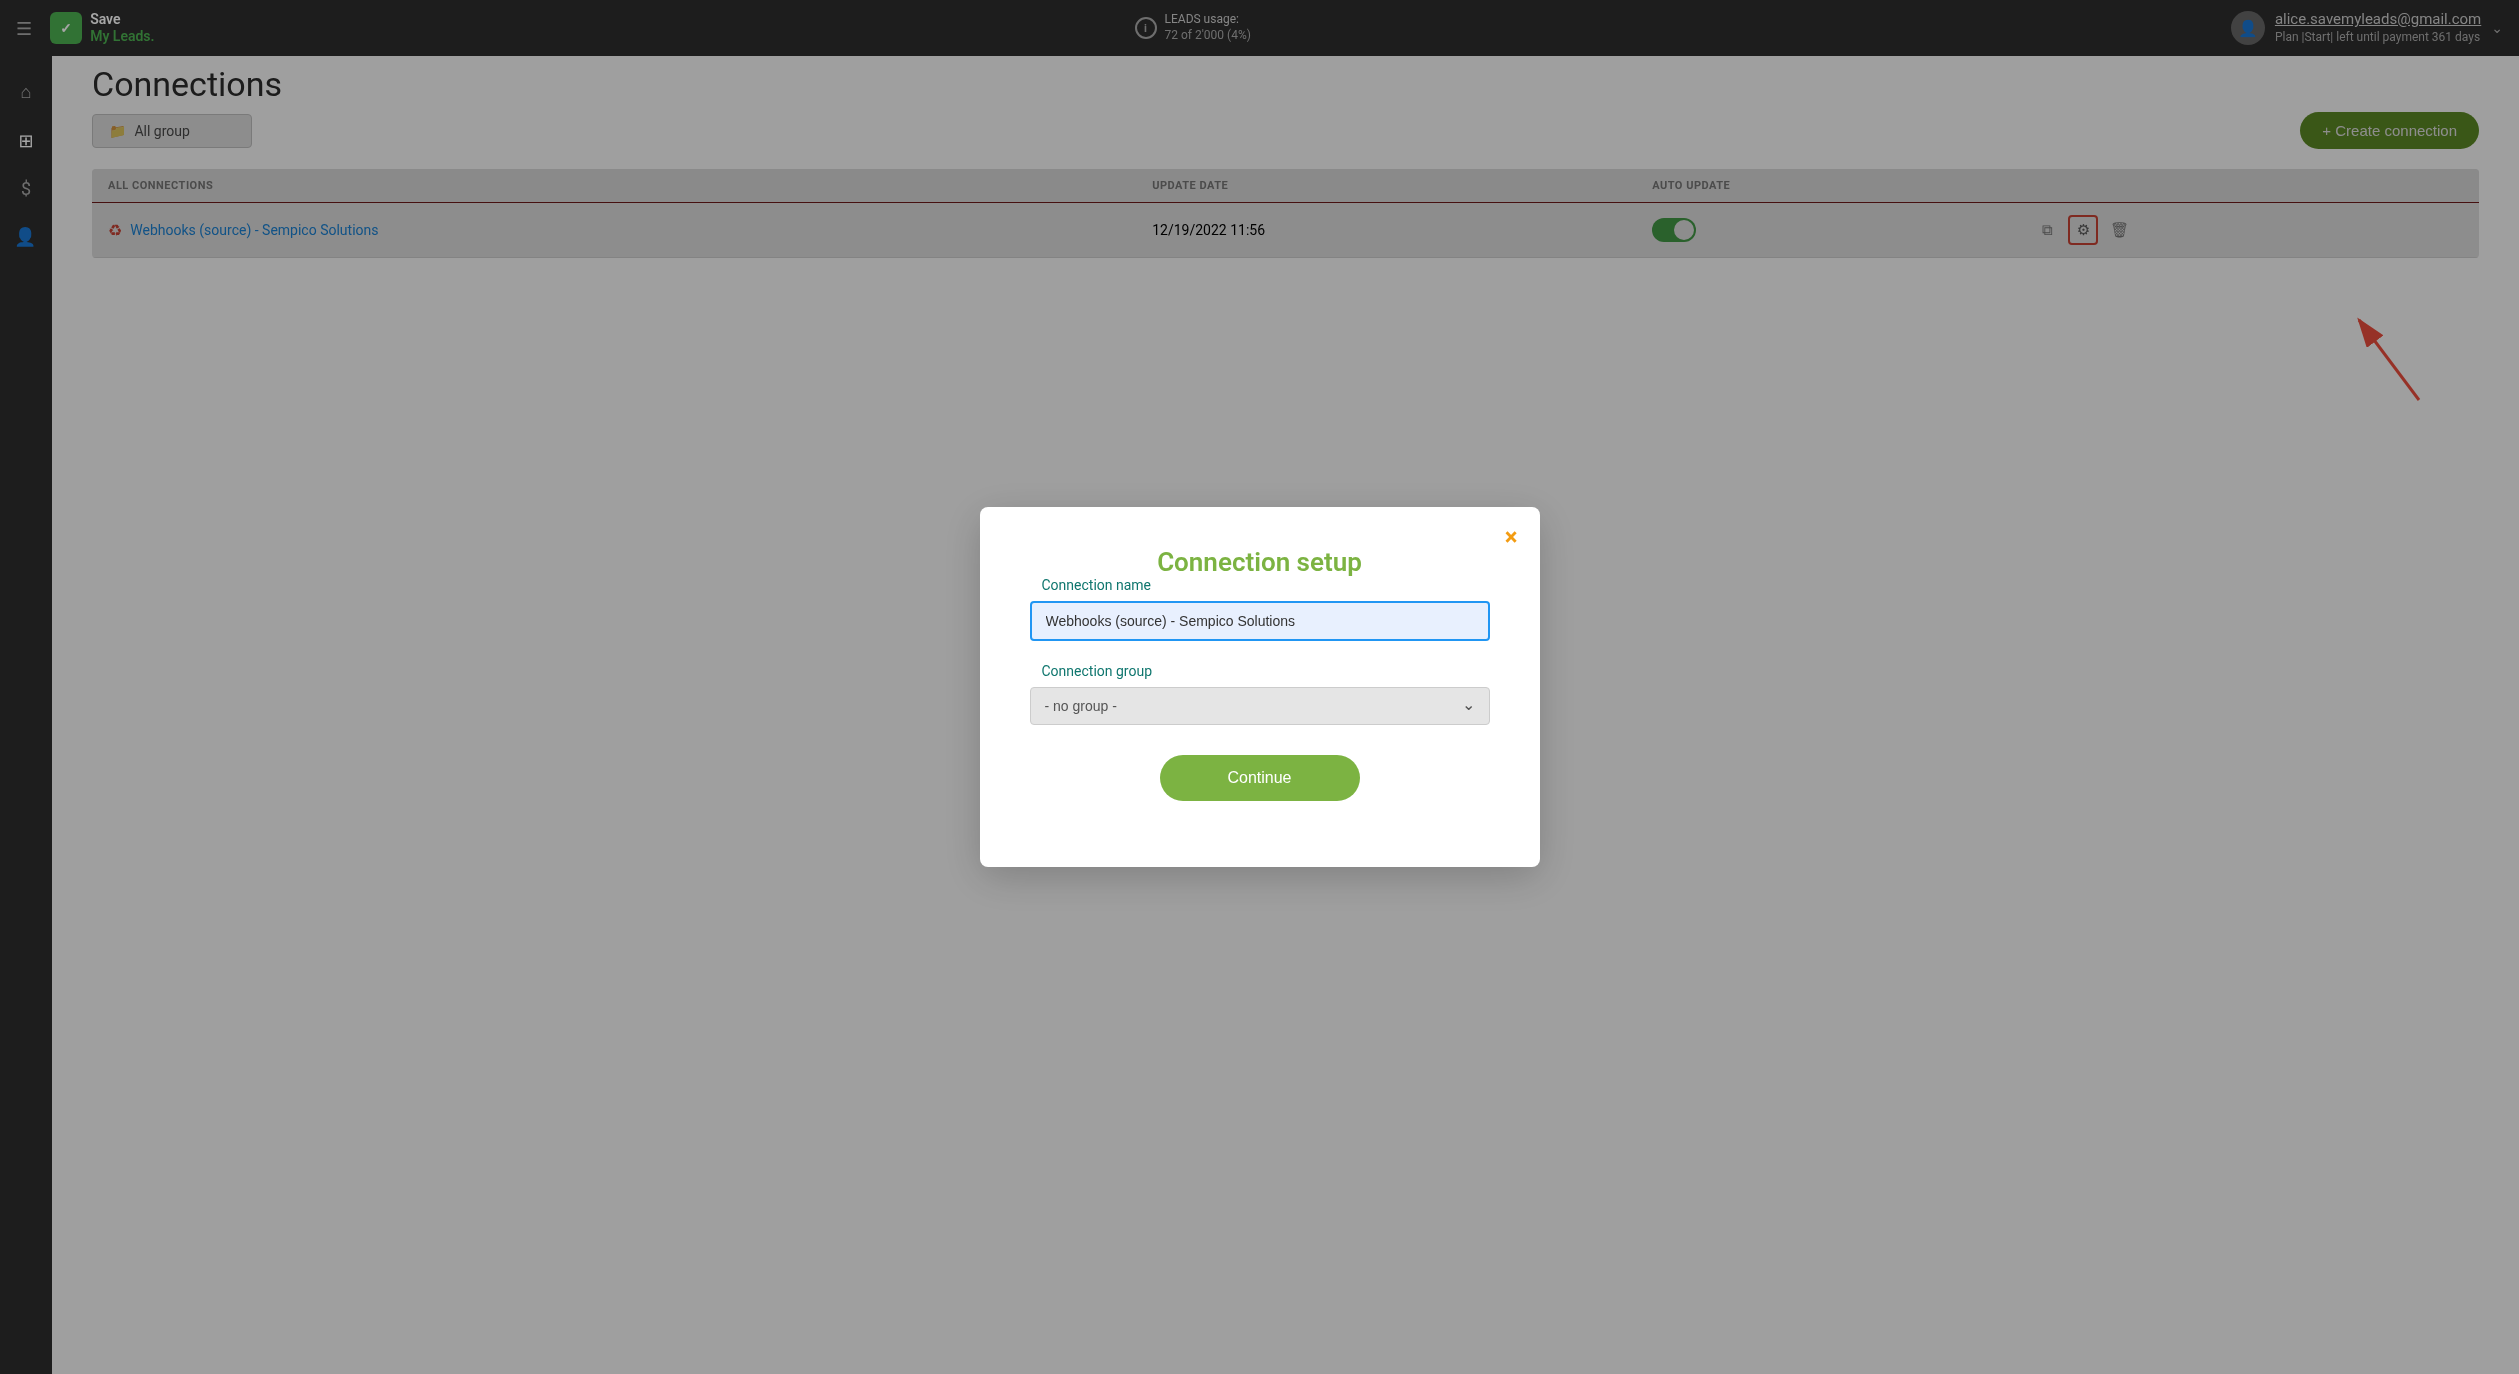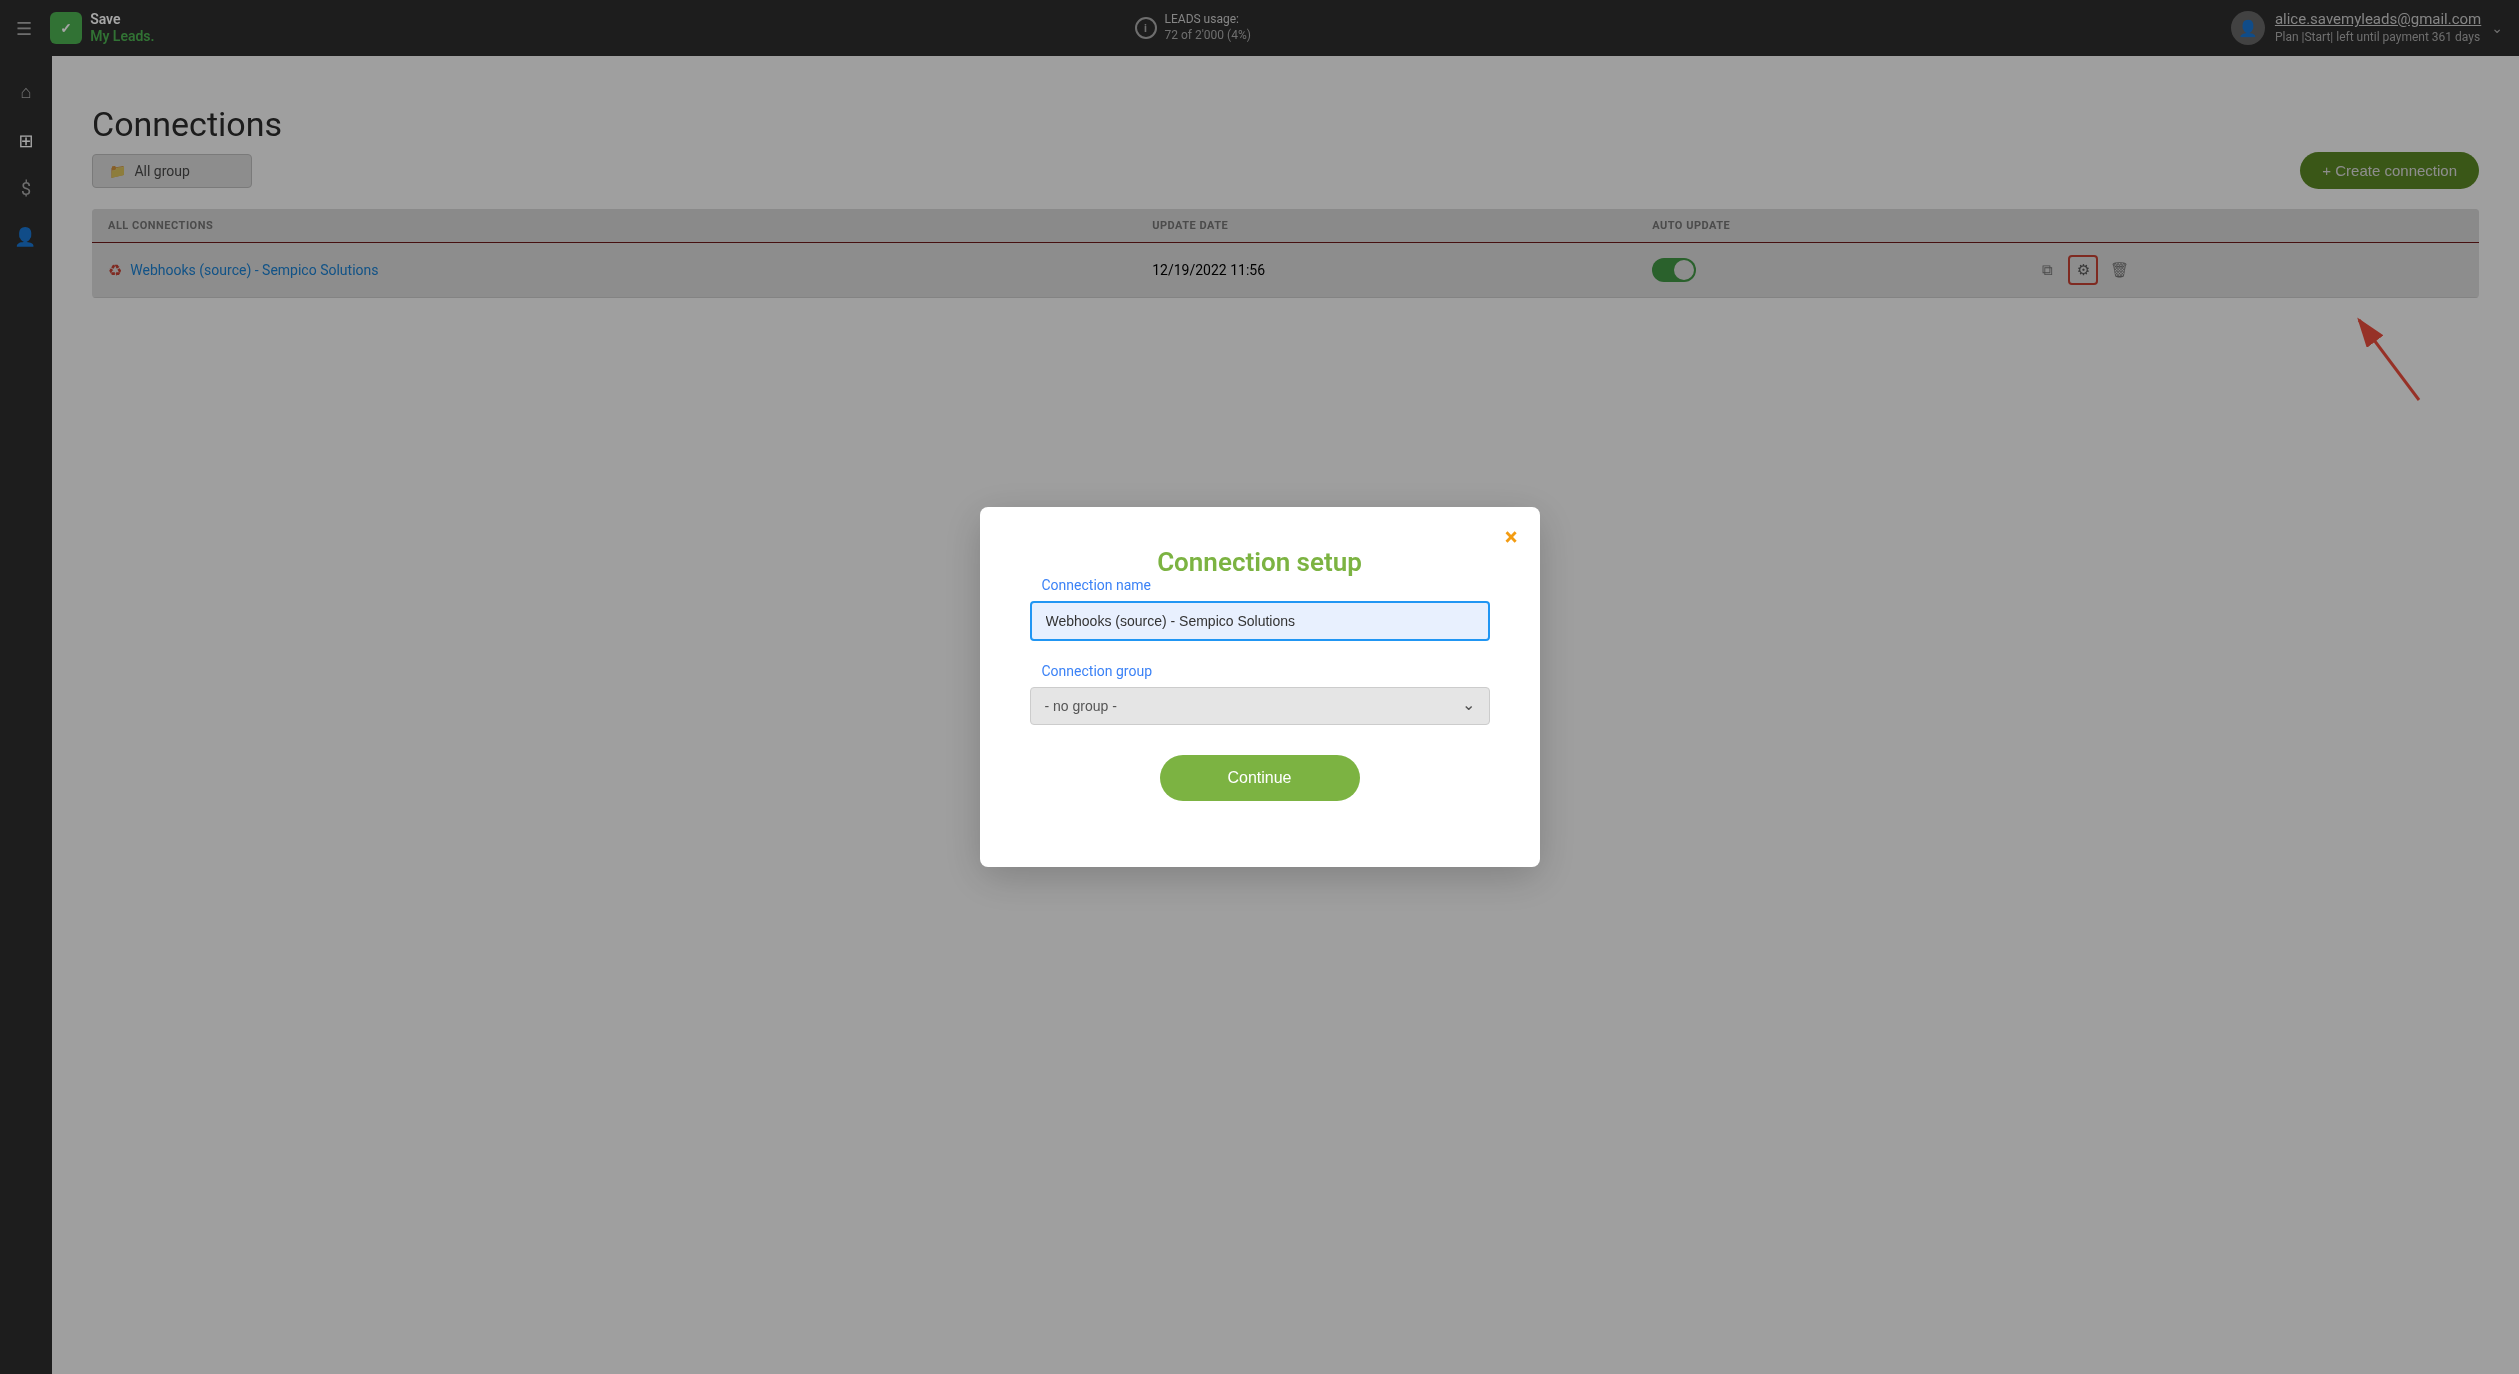--- a/index.html
+++ b/index.html
@@ -127,21 +127,21 @@
       justify-content: center;
       border-radius: 8px;
       cursor: pointer;
       color: #aaa;
       font-size: 18px;
     }
     .sidebar-item.active { color: #fff; }
 
     
     .main-content {
-      margin-top: 72px;
+      margin-top: 32px;
       margin-left: 52px;
       padding: 32px 40px;
       filter: brightness(0.85);
     }
     .page-title {
       font-size: 34px;
       font-weight: 400;
       color: #333;
       margin-bottom: 8px;
     }
@@ -285,21 +285,21 @@
       text-align: center;
       font-size: 26px;
       color: #7cb342;
       font-weight: 600;
     }
     .form-group {
       margin-bottom: 22px;
     }
     .form-label {
       font-size: 14px;
-      color: #3b82f6;
+      color: #0f766e;
       margin-bottom: 8px;
       display: block;
       padding-left: 12px;
     }
     .form-input {
       width: 100%;
       padding: 10px 14px;
       border: 2px solid #2196f3;
       border-radius: 4px;
       font-size: 14px;

